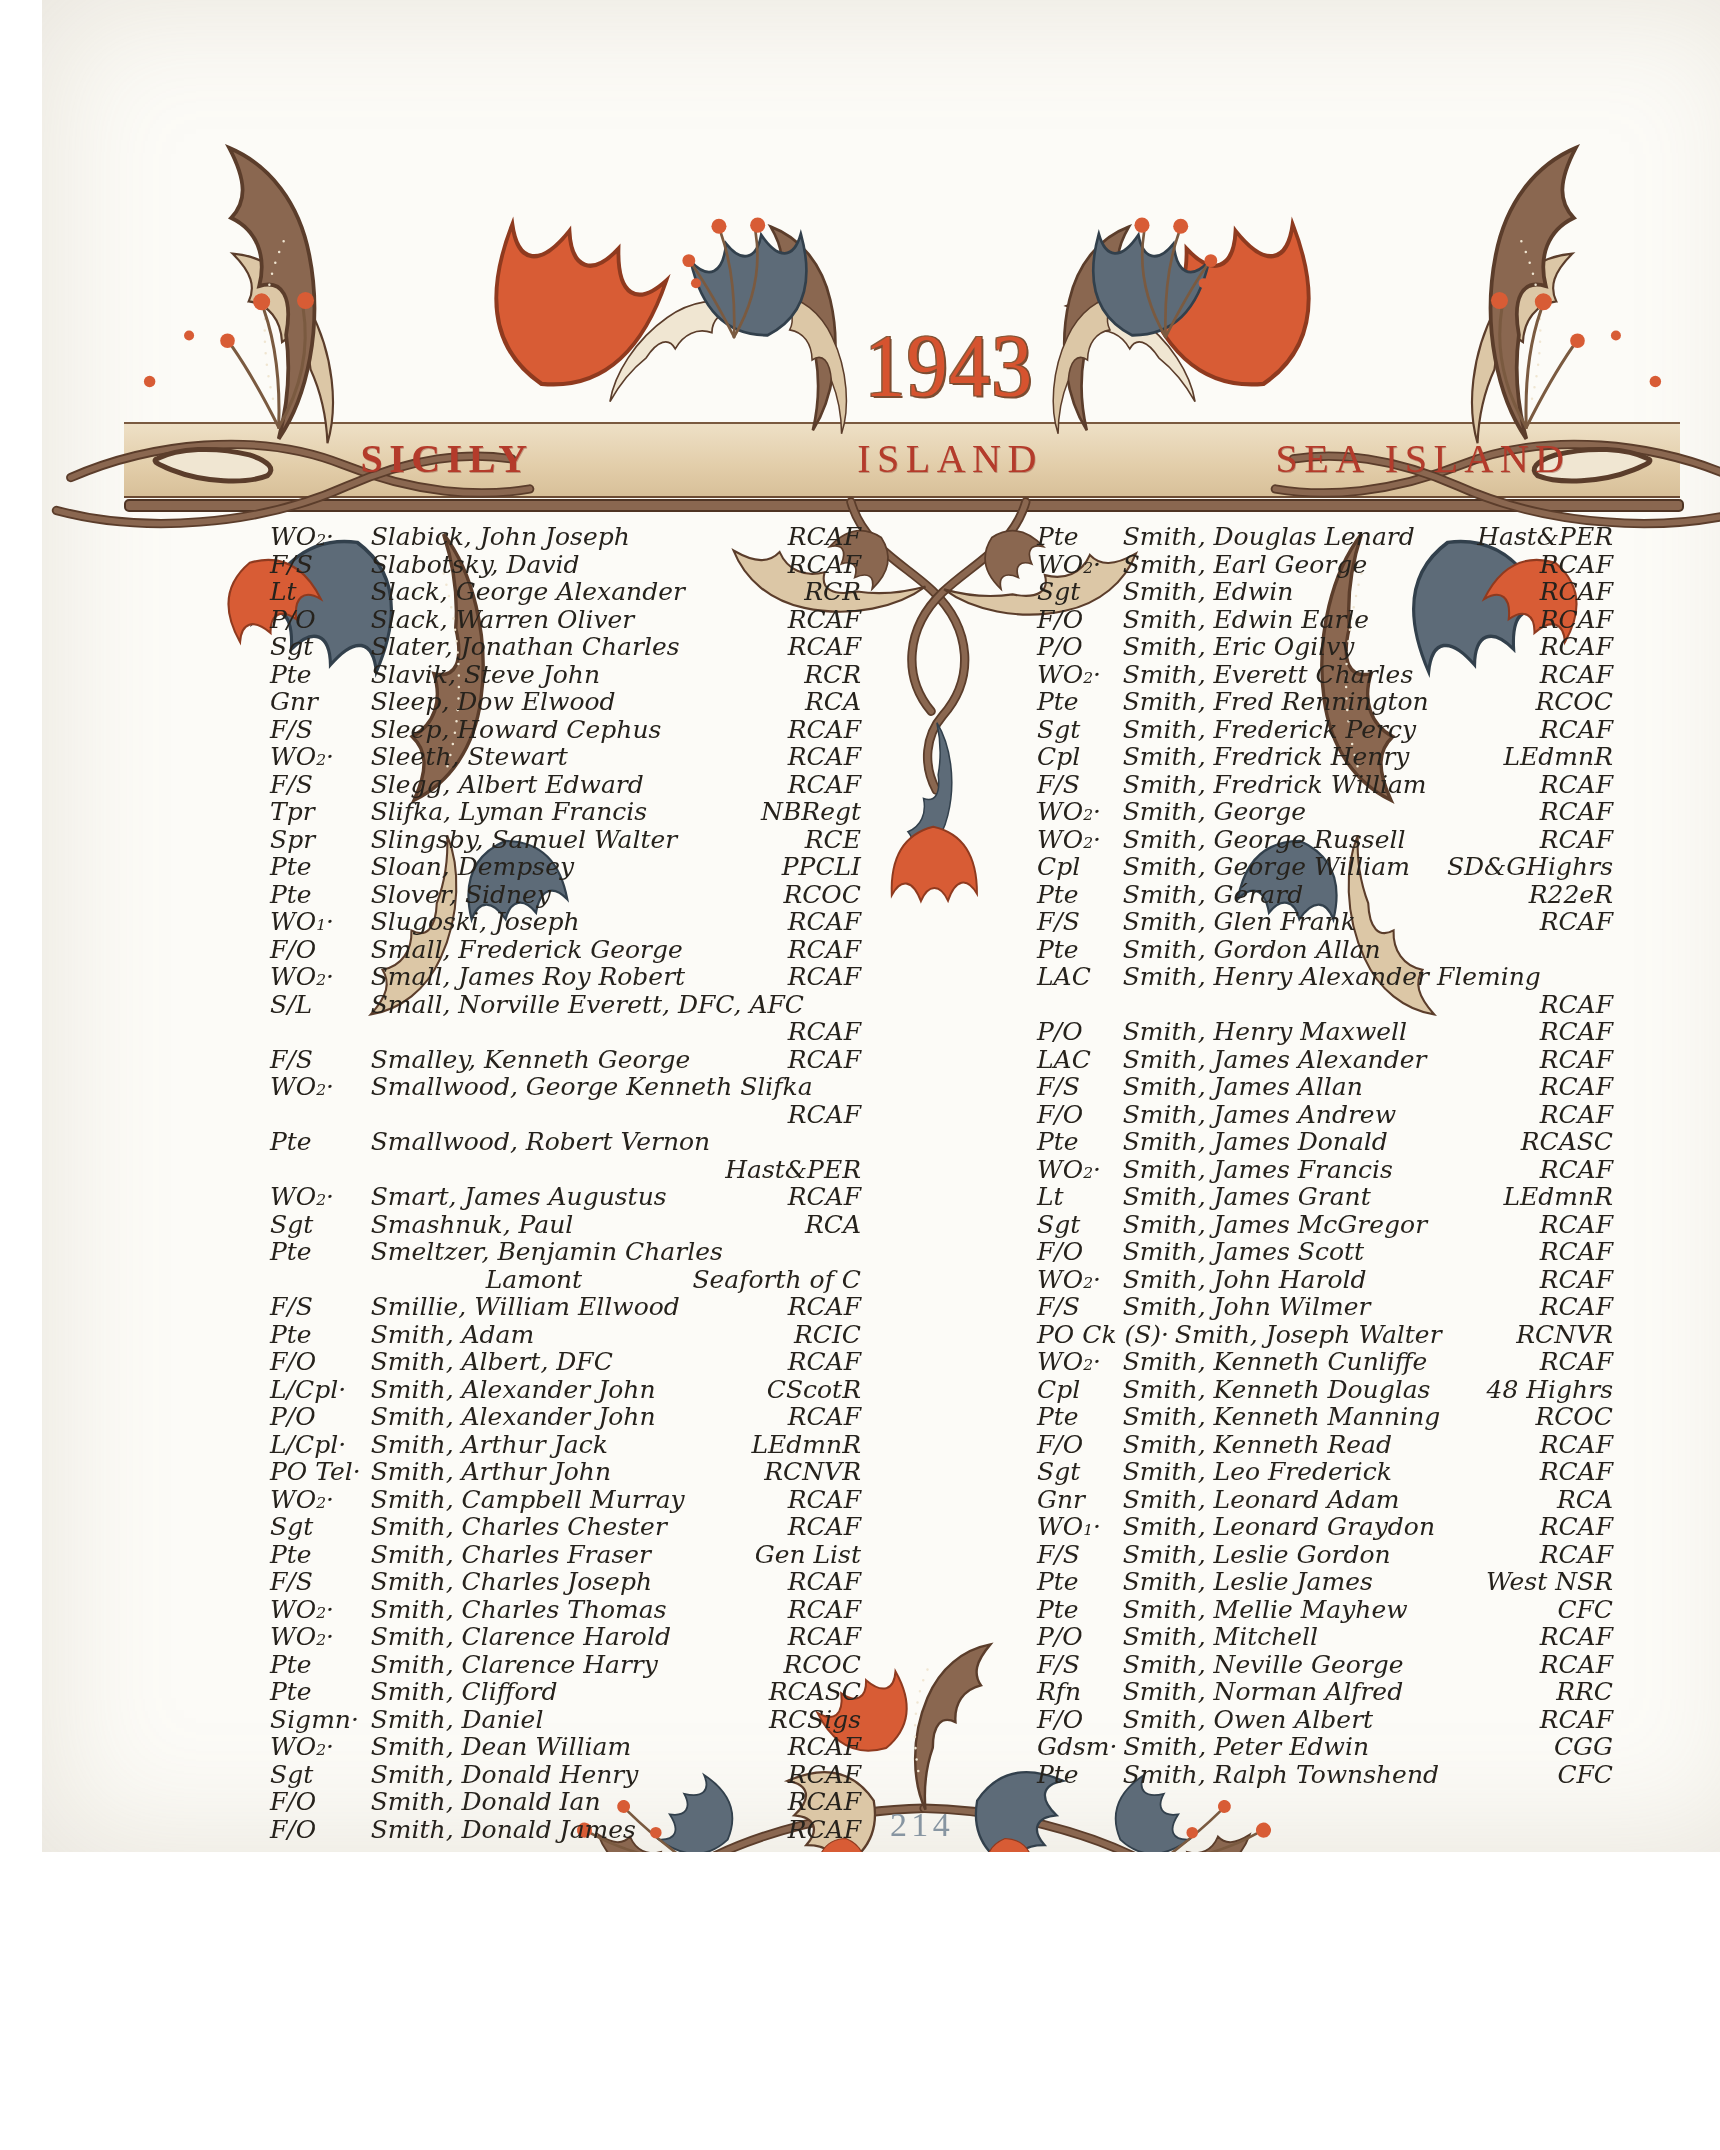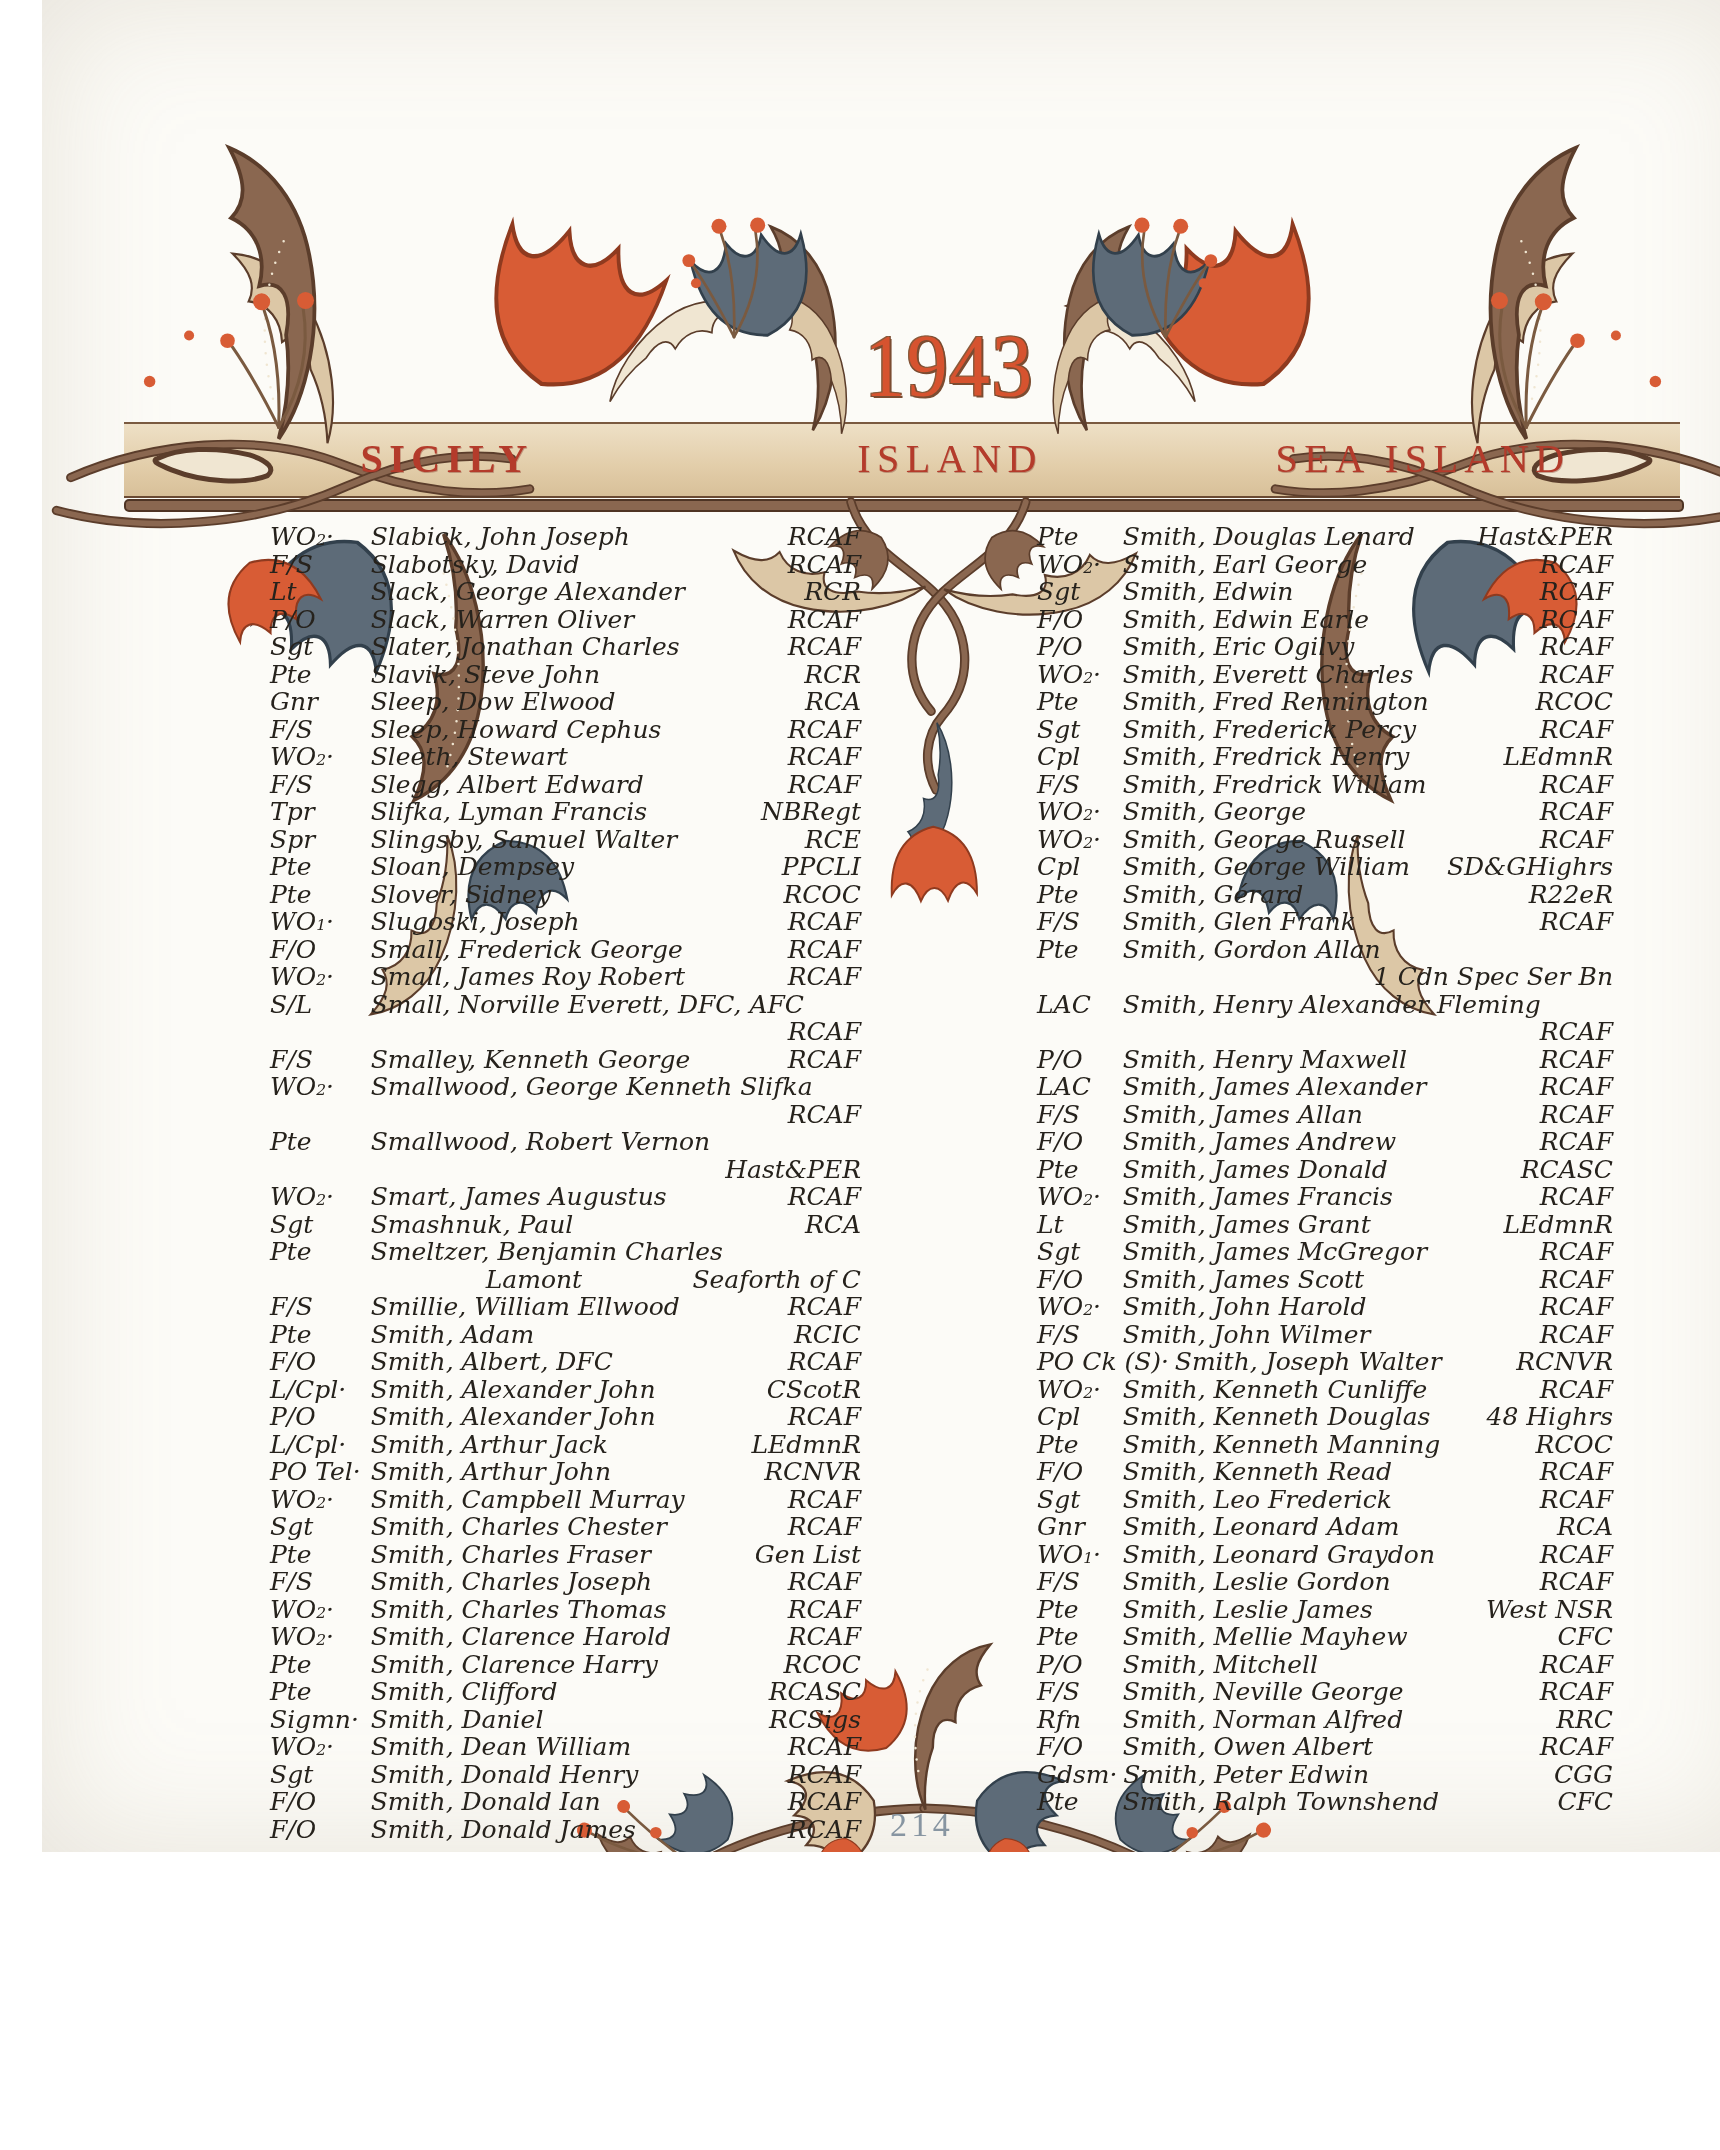--- a/index.html
+++ b/index.html
@@ -473,25 +473,20 @@
         <span class="rank">F/S</span>
         <span class="name">Smith, Glen Frank</span>
         <span class="reg">RCAF</span>
       </div>
       <div class="row">
         <span class="rank">Pte</span>
         <span class="name">Smith, Gordon Allan</span>
         <span class="reg"></span>
       </div>
       <div class="row">
-        <span class="rank"></span>
-        <span class="name"></span>
-        <span class="reg">1 Cdn Spec Ser Bn</span>
-      </div>
-      <div class="row">
         <span class="rank">LAC</span>
         <span class="name">Smith, Henry Alexander Fleming</span>
         <span class="reg"></span>
       </div>
       <div class="row">
         <span class="rank"></span>
         <span class="name"></span>
         <span class="reg">RCAF</span>
       </div>
       <div class="row">

